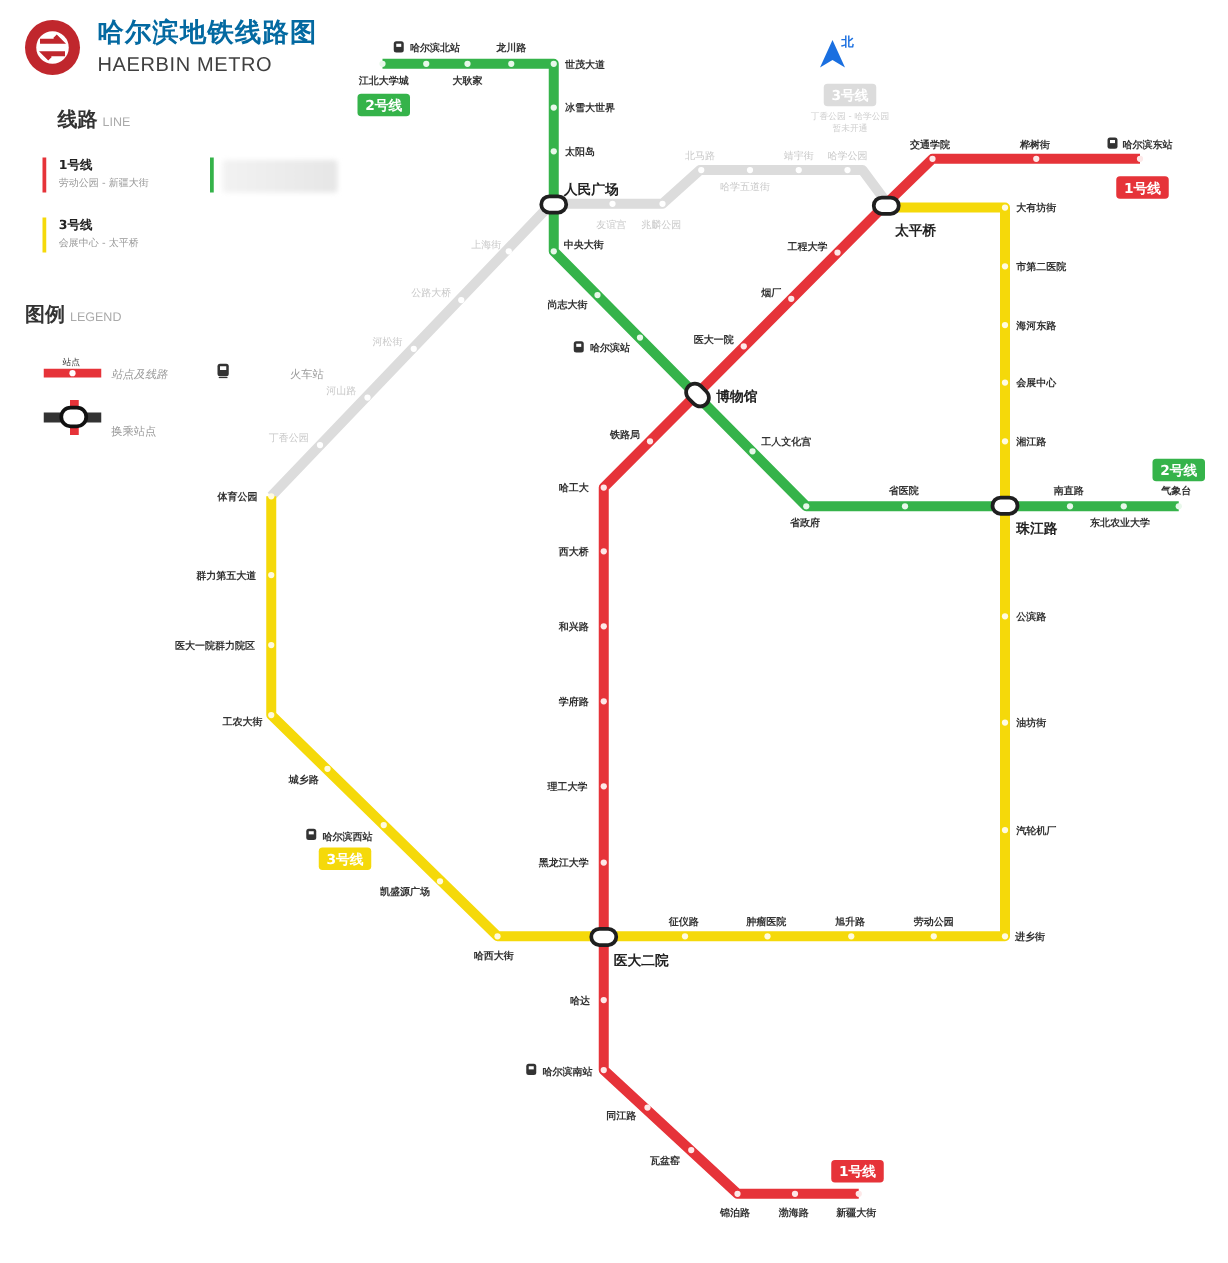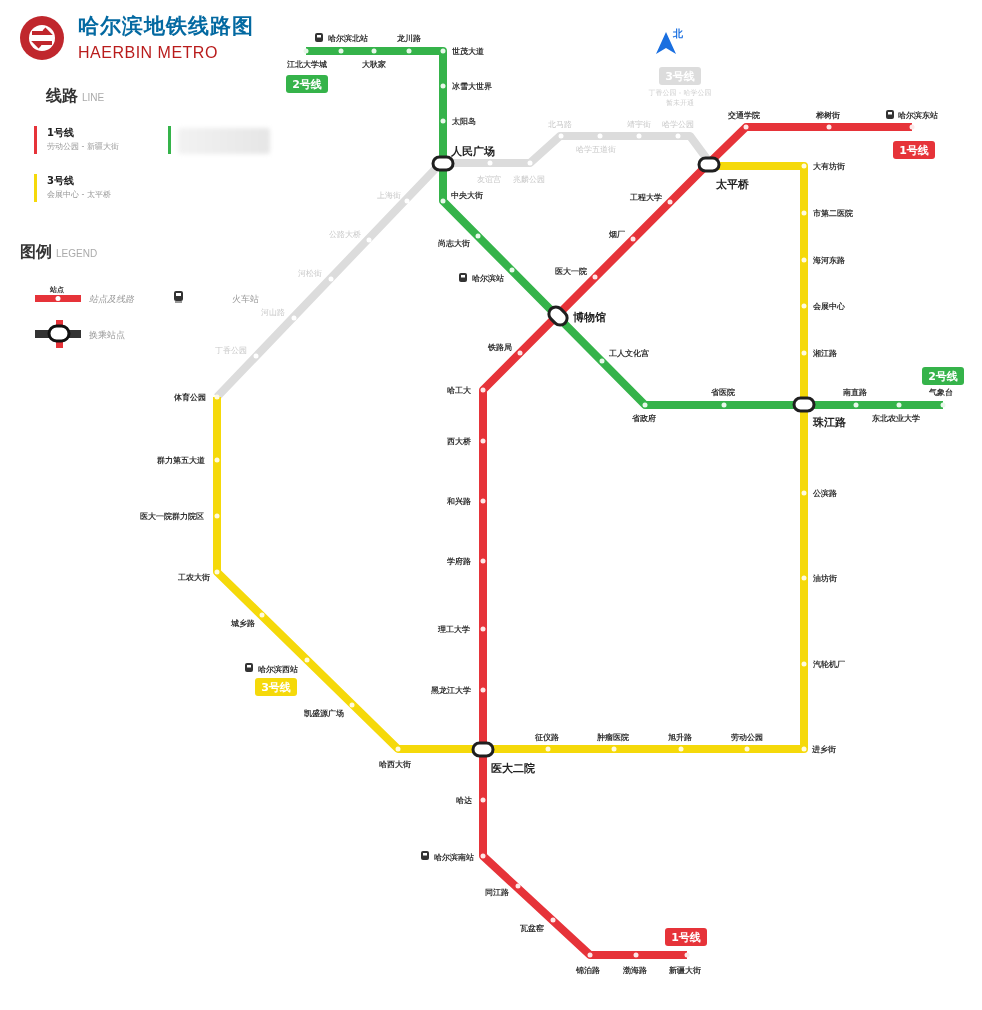--- a/index.html
+++ b/index.html
@@ -1,19 +1,19 @@
 <!DOCTYPE html>
 <html><head>
 <meta charset="utf-8">
 <style>
   html, body { margin:0; padding:0; background:#ffffff; }
   body { width:982px; height:1010px; position:relative; overflow:hidden; font-family:"DejaVu Sans", sans-serif; color:#222; }
   .logo { position:absolute; left:18px; top:14px; width:48px; height:48px; }
   .title-cn { position:absolute; left:78px; top:12px; font-size:21px; font-weight:bold; color:#0369a1; letter-spacing:1px; }
-  .title-en { position:absolute; left:78px; top:44px; font-size:16px; color:#b91c1c; font-family:"Liberation Sans", sans-serif; letter-spacing:0.5px; }
+  .title-en { position:absolute; left:78px; top:44px; font-size:16px; color:#404040; font-family:"Liberation Sans", sans-serif; letter-spacing:0.5px; }
   .sec-head { position:absolute; font-size:16px; font-weight:bold; color:#333; }
   .sec-head span { font-size:10px; font-weight:normal; color:#aaa; margin-left:4px; font-family:"Liberation Sans", sans-serif; }
   .line-entry { position:absolute; padding-left:10px; border-left:3px solid; height:28px; }
   .line-entry .nm { font-size:10px; font-weight:bold; color:#222; display:block; line-height:14px; }
   .line-entry .rt { font-size:8px; color:#999; display:block; line-height:13px; }
   .blur { position:absolute; left:178px; top:128px; width:92px; height:26px; background:linear-gradient(90deg,#f2f2f2,#e6e6e6); filter:blur(2px); border-radius:3px; }
   .legend-text { position:absolute; font-size:9px; color:#999; }
   svg#map { position:absolute; left:0; top:0; }
   .st { font-size:8px; fill:#333; font-weight:bold; }
   .st-grey { font-size:8px; fill:#c8c8c8; }
@@ -41,24 +41,24 @@
 <div class="line-entry" style="left:168px;top:126px;border-color:#35b34a;"></div>
 <div class="blur"></div>
 <div class="line-entry" style="left:34px;top:174px;border-color:#f5d90a;">
   <span class="nm">3号线</span>
   <span class="rt">会展中心 - 太平桥</span>
 </div>
 
 <div class="sec-head" style="left:20px;top:242px;">
   <b>图例</b><span>LEGEND</span>
 </div>
-<div class="legend-text" style="left:50px;top:285px;font-size:7px;color:#333;font-weight:bold;">站点</div>
+<div class="legend-text" style="left:50px;top:285px;font-size:7px;color:#333;font-weight:normal;">站点</div>
 <div class="legend-text" style="left:89px;top:293px;font-style:italic;">站点及线路</div>
 <div class="legend-text" style="left:192px;top:293px;margin-left:40px;">火车站</div>
-<div class="legend-text" style="left:89px;top:329px;">换乘站点</div>
+<div class="legend-text" style="left:89px;top:339px;">换乘站点</div>
 
 <svg id="map" width="982" height="1010" viewBox="0 0 982 1010">
 
   <g>
     <rect x="35" y="295" width="46" height="7" fill="#e63339"></rect>
     <circle cx="58" cy="298.5" r="2.5" fill="#fff"></circle>
   </g>
   <g>
     <rect x="174" y="291" width="9" height="10" rx="2" fill="#333"></rect>
     <rect x="176" y="293" width="5" height="3" fill="#fff"></rect>

